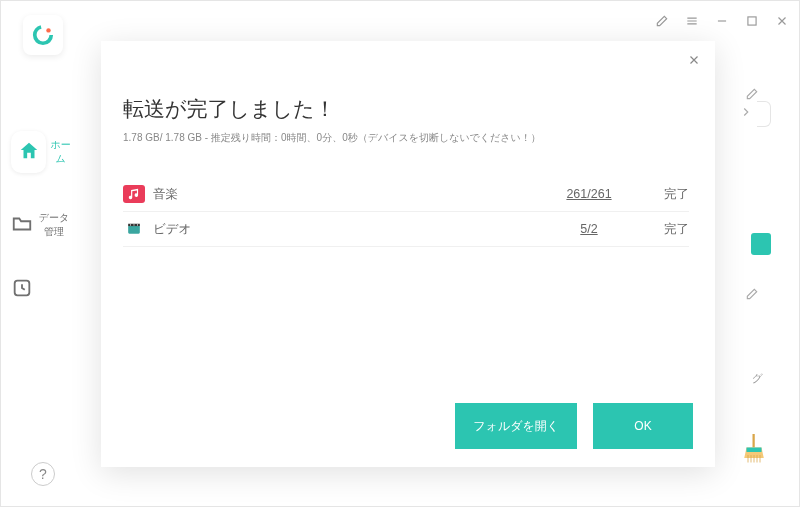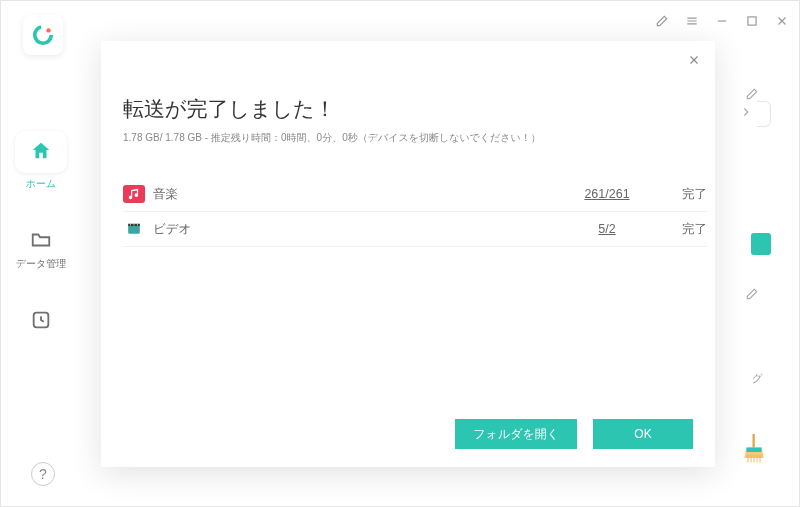--- a/index.html
+++ b/index.html
@@ -8,57 +8,57 @@
 
 .titlebar { height: 40px; display: flex; align-items: center; justify-content: flex-end; padding: 0 10px; gap: 16px; }
 .titlebar .win-btn { width: 14px; height: 14px; display: flex; align-items: center; justify-content: center; color: #999; }
 .titlebar .win-btn svg { width: 14px; height: 14px; }
 .titlebar .spacer { flex: 1; }
 .logo { position: absolute; top: 14px; left: 22px; width: 40px; height: 40px; border-radius: 8px; box-shadow: 0 2px 6px rgba(0,0,0,0.08); display:flex; align-items:center; justify-content:center; background:#fff; }
 .logo svg { width: 22px; height: 22px; }
 
 
 .sidebar { position: absolute; left: 0; top: 130px; width: 80px; display: flex; flex-direction: column; align-items: center; gap: 38px; }
-.side-item { width: 60px; display:flex; flex-direction:column; align-items:center; gap:4px; color:#707070; font-size:10px; text-align:center; }
+.side-item { width: 60px; display:flex; flex-direction:row; align-items:center; gap:4px; color:#707070; font-size:10px; text-align:center; }
 .side-item.active { color:#2cc5b1; }
 .side-item.active .side-card { background:#fff; border-radius:10px; box-shadow:0 1px 4px rgba(0,0,0,0.08); }
 .side-card { width:52px; height:42px; display:flex; align-items:center; justify-content:center; }
 .side-item svg { width:22px; height:22px; }
 
 
 .help { position:absolute; left:30px; bottom:20px; width:24px; height:24px; border:1px solid #ccc; border-radius:50%; color:#888; display:flex; align-items:center; justify-content:center; font-size:14px; }
 
 
 .bg-edit1 { position:absolute; top:86px; right:40px; color:#aaa; }
 .bg-chevron { position:absolute; top:104px; right:40px; width:20px; height:20px; color:#aaa; }
 .bg-edit2 { position:absolute; top:286px; right:40px; color:#aaa; }
 .bg-edit1 svg, .bg-edit2 svg, .bg-chevron svg { width:14px; height:14px; }
 .bg-panel-border { position:absolute; top:100px; right:28px; width:14px; height:26px; border:1px solid #e5e5e5; border-left:none; border-radius:0 6px 6px 0; }
 .bg-teal-btn { position:absolute; top:232px; right:28px; width:20px; height:22px; background:#2cc5b1; border-radius:3px; }
 .bg-tag { position:absolute; top:370px; right:36px; font-size:11px; color:#999; }
 .broom { position:absolute; right:32px; bottom:38px; }
 .broom svg { width:26px; height:30px; }
 
 
-.modal { position:absolute; left:100px; top:40px; width:614px; height:426px; background:#fff; box-shadow:0 6px 30px rgba(0,0,0,0.12); padding:54px 8px 20px 22px; }
+.modal { position:absolute; left:100px; top:40px; width:614px; height:426px; background:#fff; box-shadow:0 6px 30px rgba(0,0,0,0.12); padding:54px 26px 20px 22px; }
 .modal .close { position:absolute; top:10px; right:12px; color:#888; width:18px; height:18px; display:flex; align-items:center; justify-content:center; }
 .modal .close svg { width:14px; height:14px; }
 .modal h1 { font-size:21px; font-weight:500; color:#333; }
 .modal .sub { font-size:10px; color:#888; margin-top:8px; }
 .items { margin-top:34px; }
 .item-row { display:flex; align-items:center; height:30px; font-size:12.5px; color:#666; }
 .item-row .icon-slot { width:22px; height:18px; display:flex; align-items:center; justify-content:center; margin-right:8px; border-radius:3px; }
 .item-row .icon-slot svg { width:14px; height:14px; }
 .item-row .icon-music { background:#ea3c5a; color:#fff; }
 .item-row .label { flex:1;font-family:Liberation Serif, serif; }
 .item-row .count { width:100px; text-align:center;text-decoration:underline; }
 .item-row .status { width:50px; text-align:right; }
 .divider { border:none; border-top:1px solid #f0f0f0; margin:2px 0; }
 .modal-footer { position:absolute; right:22px; bottom:18px; display:flex; gap:16px; }
-.btn { min-width:100px; height:30px; border:none; font-size:12px; color:#fff; background:#2cc5b1; cursor:pointer; display:flex; align-items:center; justify-content:center; padding:0 18px; }
+.btn { min-width:100px; height:46px; border:none; font-size:12px; color:#fff; background:#2cc5b1; cursor:pointer; display:flex; align-items:center; justify-content:center; padding:0 18px; }
 </style>
 </head>
 <body>
 
 <div class="titlebar">
   <span class="spacer"></span>
   <span class="win-btn">
       <svg viewBox="0 0 24 24" fill="none" stroke="currentColor" stroke-width="2">
         <path d="M4 20h4L20 8l-4-4L4 16v4z"></path>
       </svg>

